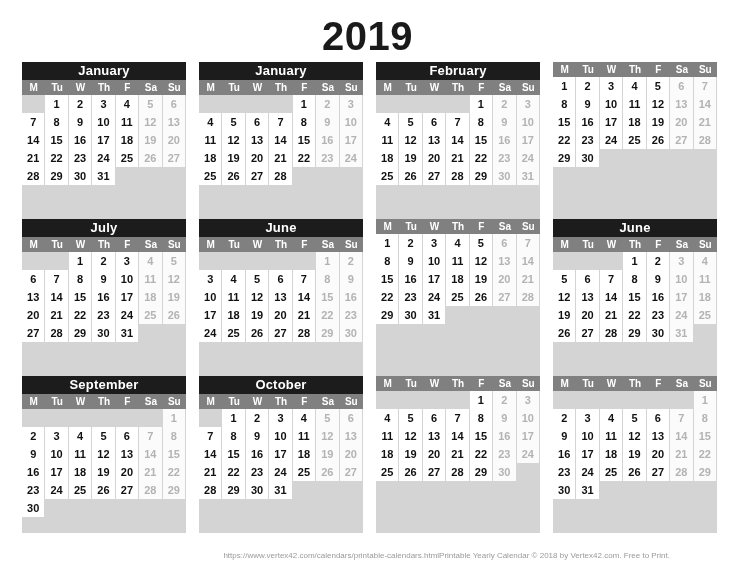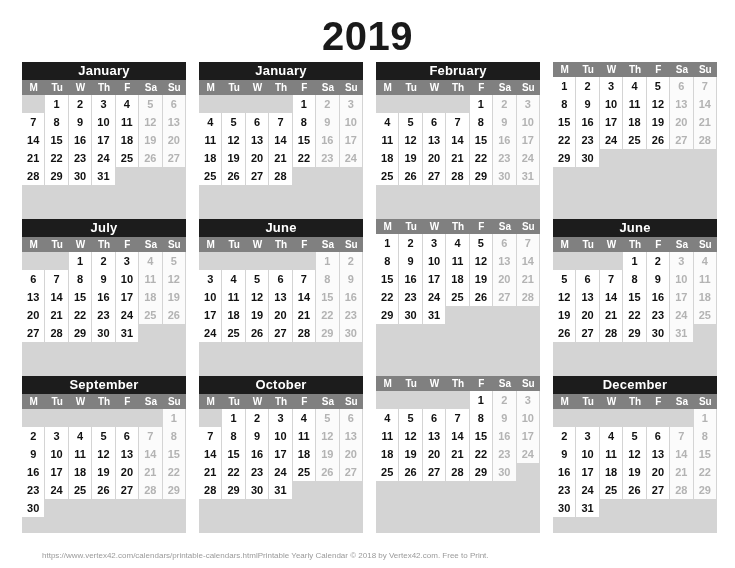--- a/index.html
+++ b/index.html
@@ -89,26 +89,26 @@
     color: #b3b3b3;
     background: #fbfbfb;
   }
   .day.empty {
     background: #d4d4d4;
     border-right: none;
     border-bottom: none;
   }
   #footer {
     position: absolute;
-    left: 12px;
+    left: 0;
     bottom: 8px;
     width: 718px;
     padding: 0 30px;
     display: flex;
-    justify-content: flex-start;
+    justify-content: flex-end;
     align-items: center;
   }
   .footer-text {
     font-size: 8px;
     color: #9a9a9a;
     font-family: "Liberation Sans", sans-serif;
     white-space: nowrap;
   }
   #footer-right { padding-right: 18px; }
 </style>
@@ -859,21 +859,20 @@
             <div class="day empty"></div>
             <div class="day empty"></div>
             <div class="day empty"></div>
             <div class="day empty"></div>
             <div class="day empty"></div>
             <div class="day empty"></div>
           </div>
         </div>
       </div>
       <div class="month-block">
-        <div class="month-name">December</div>
         <div class="dow-row">
           <div class="dow">M</div>
           <div class="dow">Tu</div>
           <div class="dow">W</div>
           <div class="dow">Th</div>
           <div class="dow">F</div>
           <div class="dow">Sa</div>
           <div class="dow">Su</div>
         </div>
         <div class="weeks">

